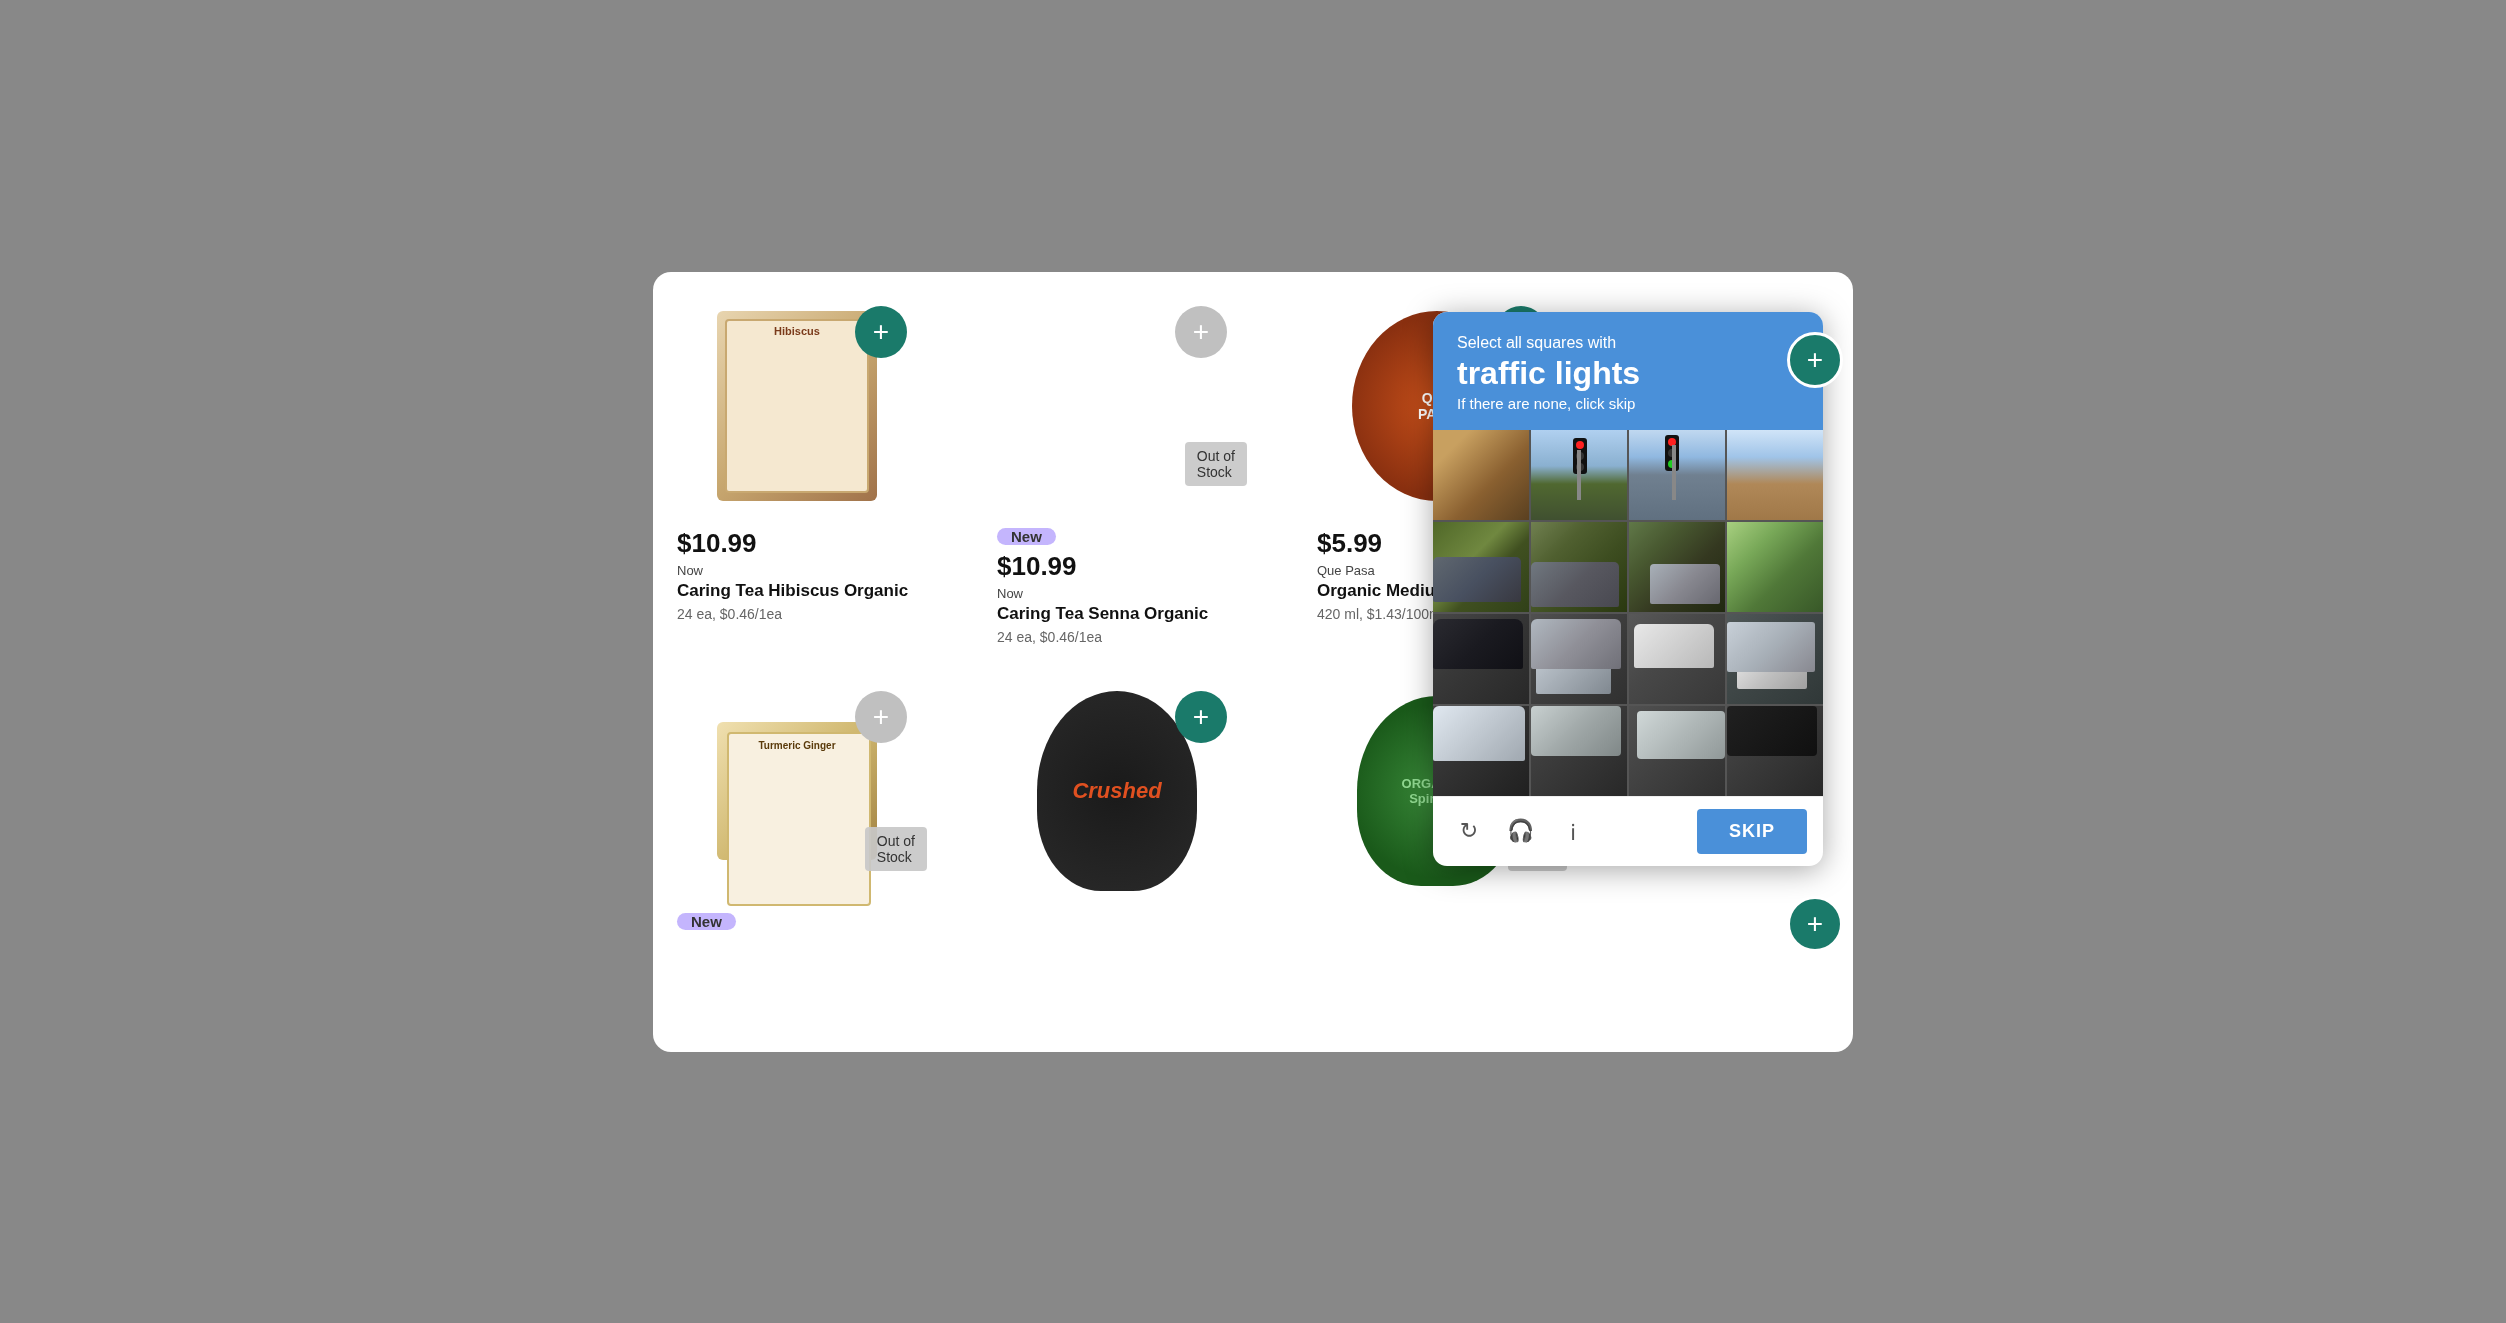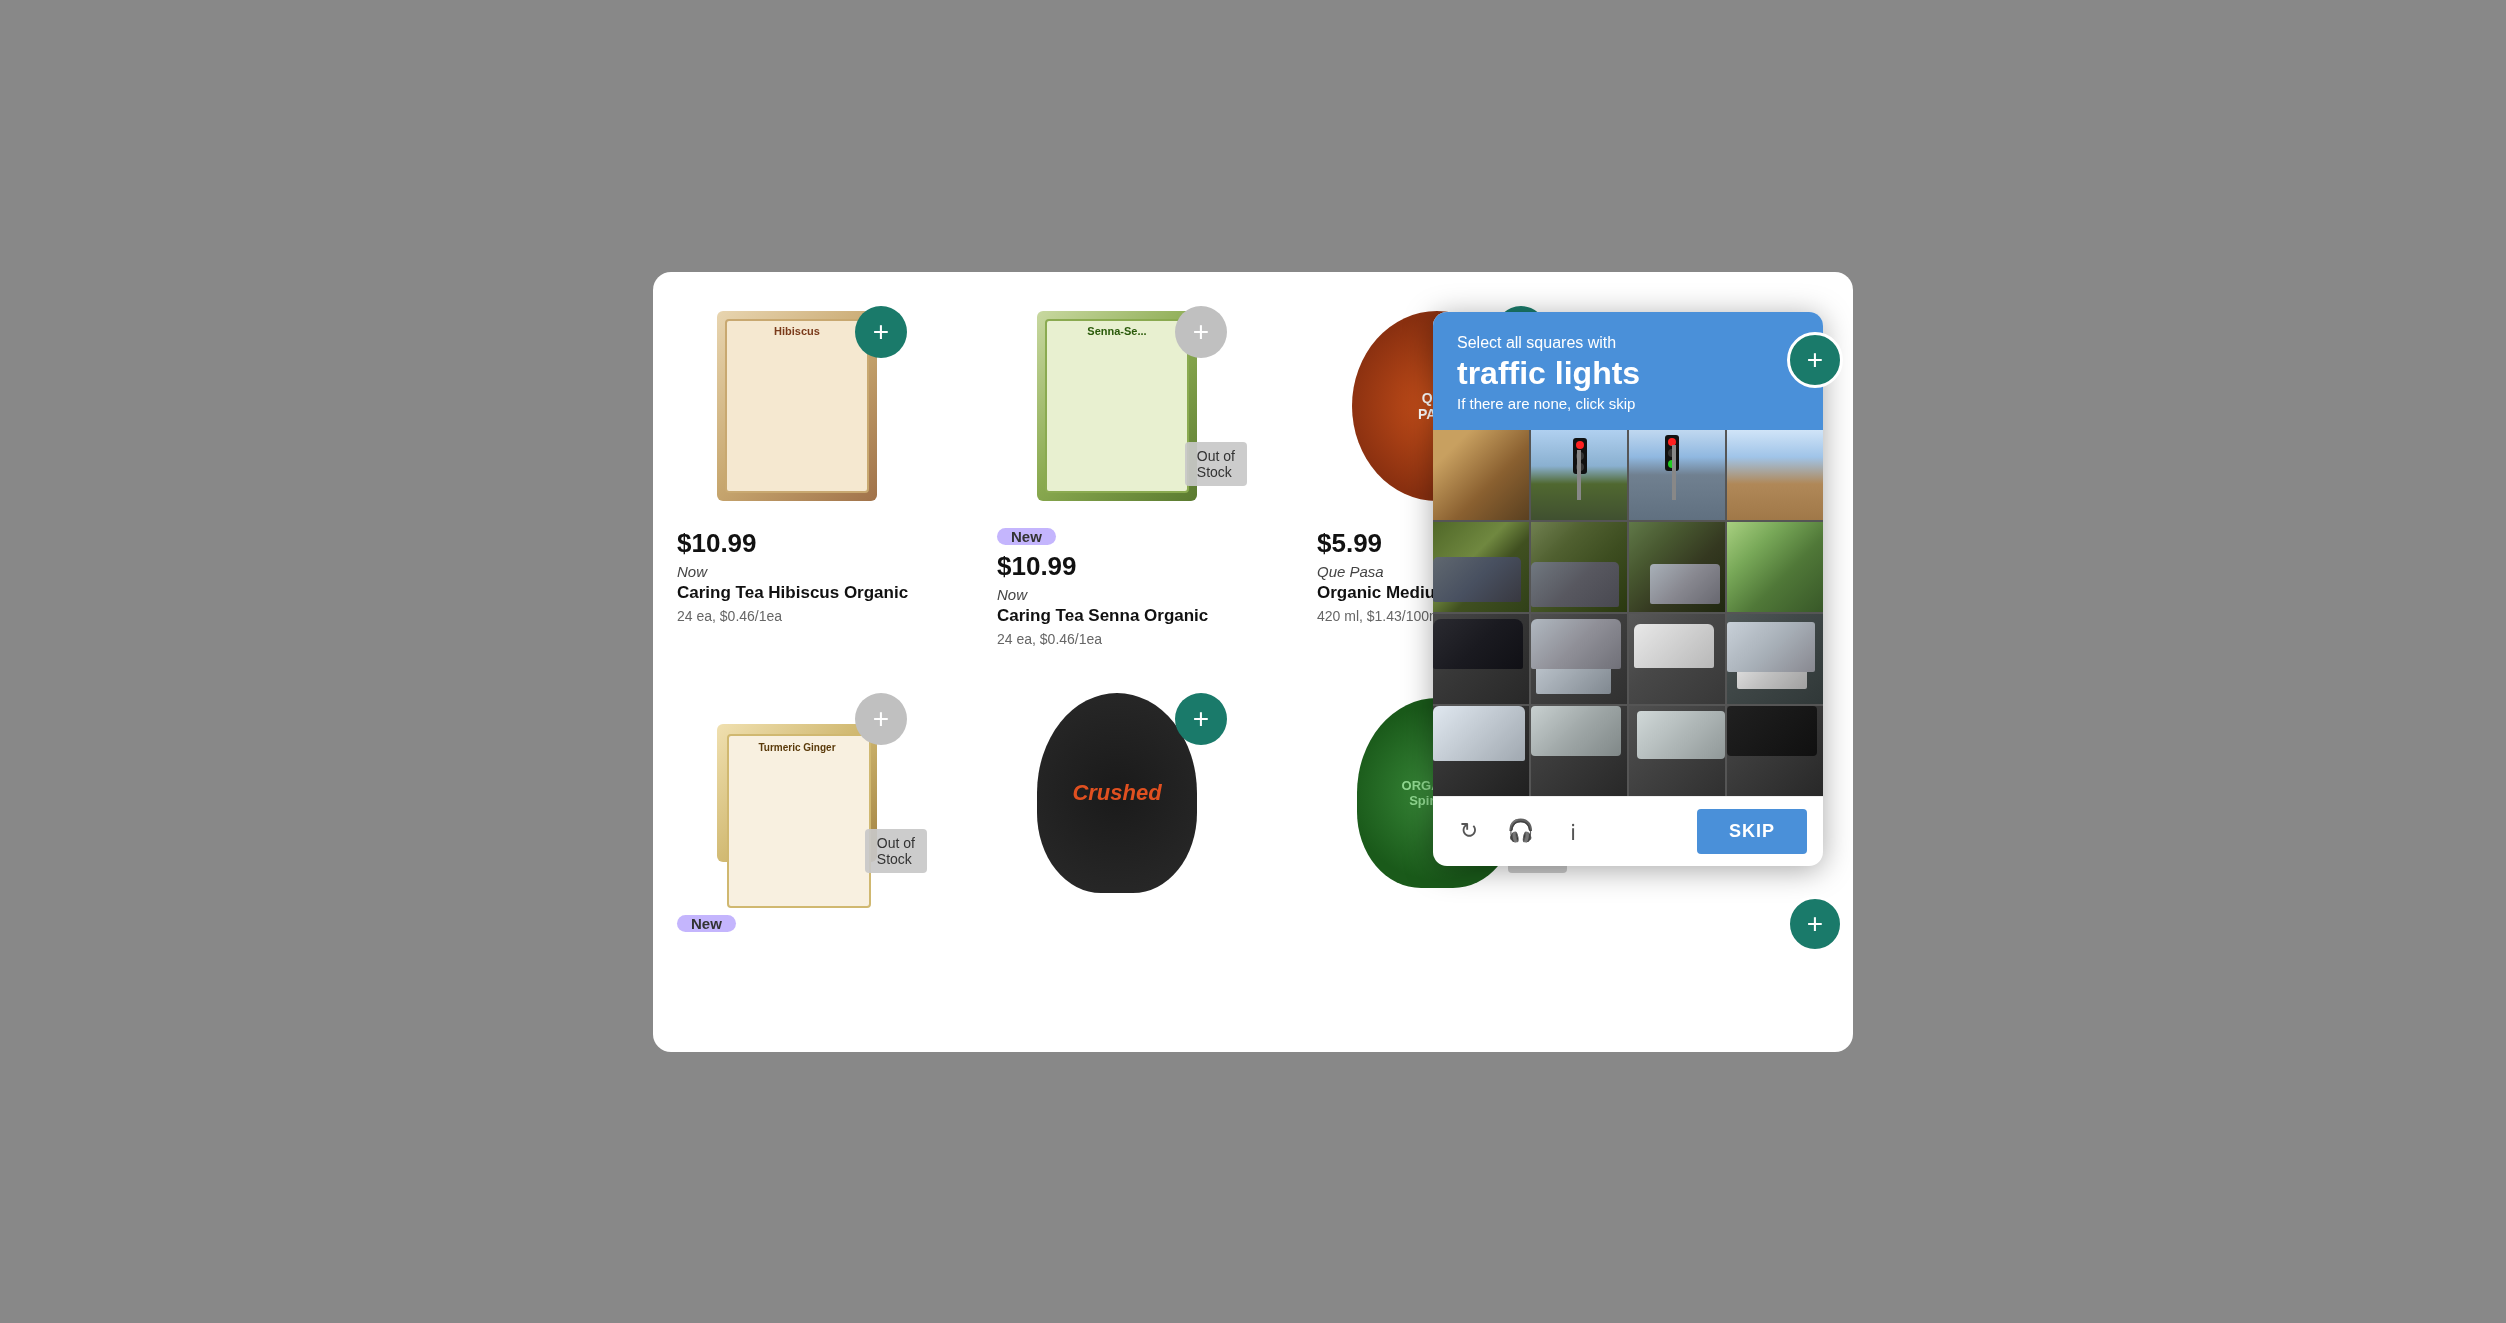--- a/index.html
+++ b/index.html
@@ -218,24 +218,23 @@
       border-radius: 12px;
       margin-bottom: 6px;
     }
     .price {
       font-size: 26px;
       font-weight: 700;
       color: #111;
       margin-bottom: 4px;
     }
     .brand {
-      font-size: 15px;
+      font-size: 13px;
       color: #444;
       margin-bottom: 2px;
-      font-style: italic;
     }
     .product-name {
       font-size: 17px;
       font-weight: 700;
       color: #111;
       margin-bottom: 4px;
       line-height: 1.3;
     }
     .product-detail {
       font-size: 14px;
@@ -424,23 +423,20 @@
         <button class="add-btn">+</button>
       </div>
       <span class="price">$10.99</span>
       <span class="brand">Now</span>
       <span class="product-name">Caring Tea Hibiscus Organic</span>
       <span class="product-detail">24 ea, $0.46/1ea</span>
     </div>
 
     <div class="product-card">
       <div class="product-image-wrap">
-        <div class="img-senna">
-          <span style="position:absolute;z-index:2;color:#2a5a0a;font-size:11px;font-weight:700;top:14px;left:50%;transform:translateX(-50%);white-space:nowrap;">Senna-Se...</span>
-        </div>
         <button class="add-btn add-btn-gray">+</button>
         <div class="out-of-stock-badge">Out of<br>Stock</div>
       </div>
       <span class="new-badge">New</span>
       <span class="price">$10.99</span>
       <span class="brand">Now</span>
       <span class="product-name">Caring Tea Senna Organic</span>
       <span class="product-detail">24 ea, $0.46/1ea</span>
     </div>
 

